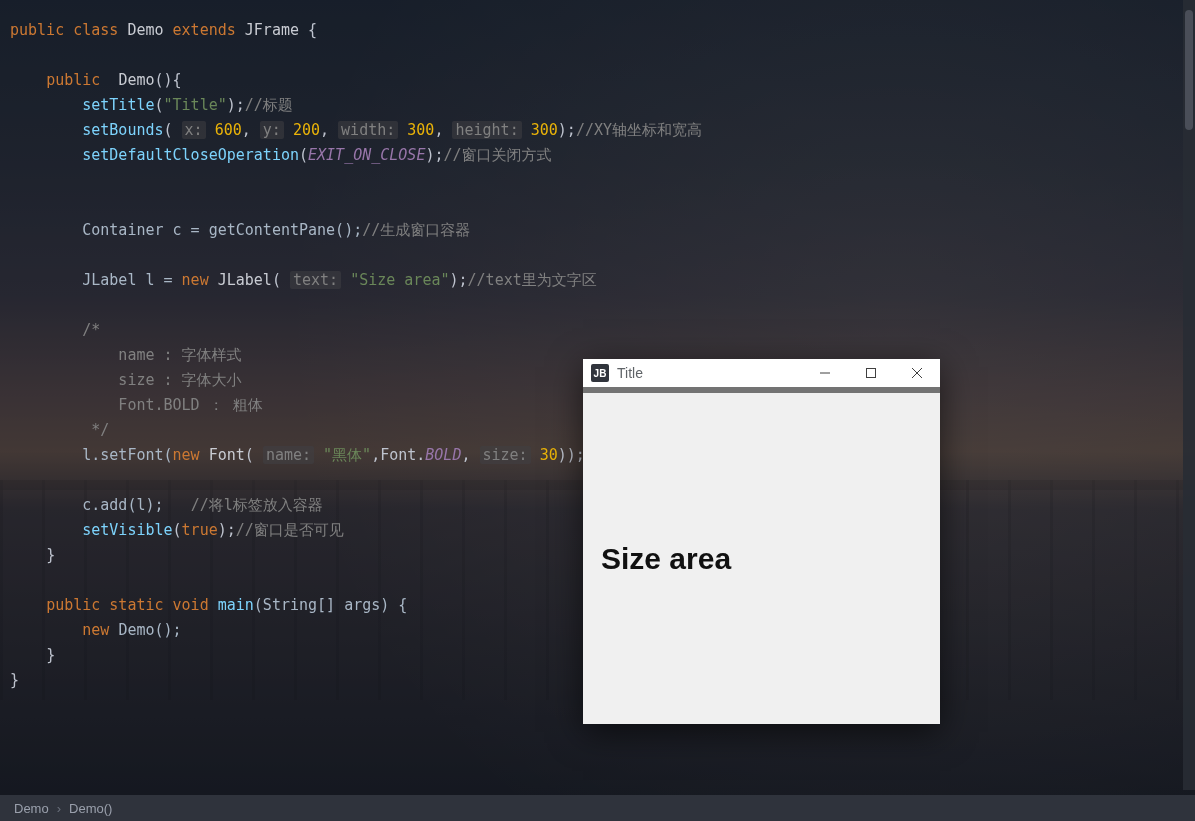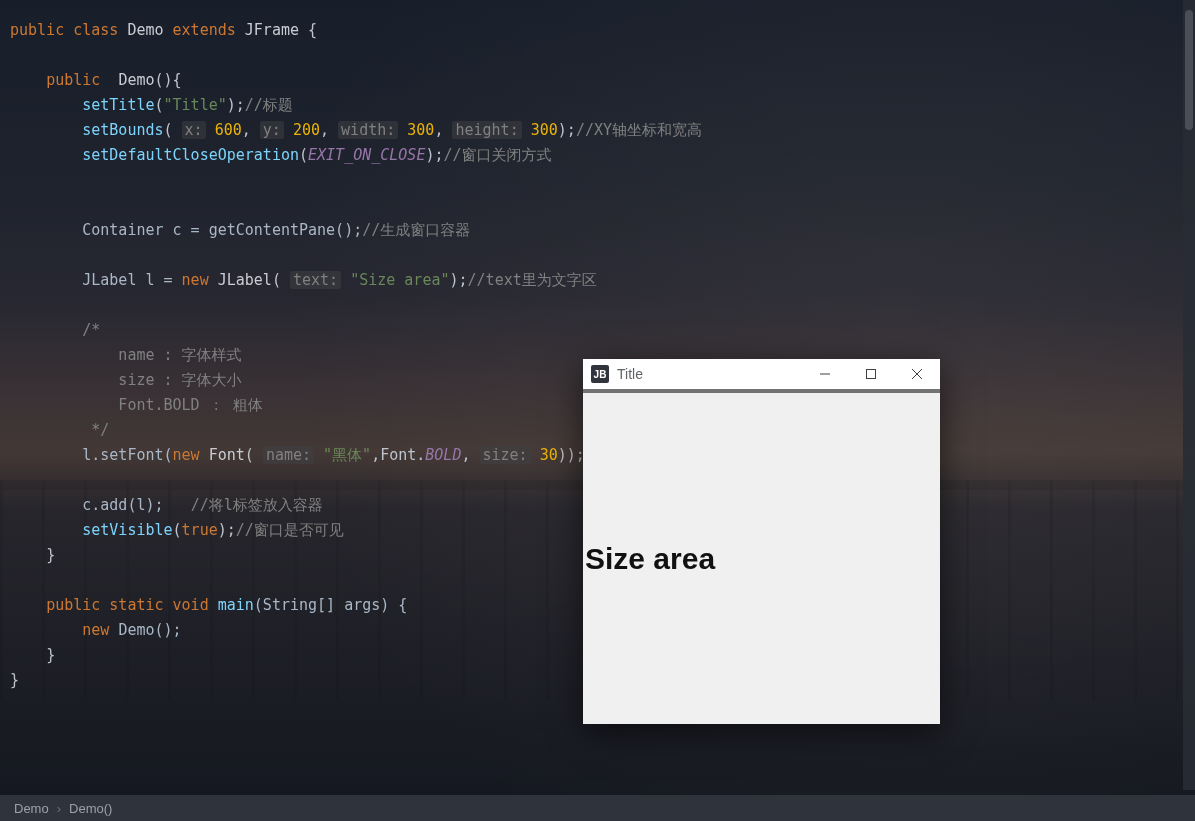--- a/index.html
+++ b/index.html
@@ -103,21 +103,21 @@
     background:#f0f0f0;
     box-shadow: 0 8px 32px rgba(0,0,0,0.6);
     z-index:5;
     display:flex; flex-direction:column;
     font-family: "Segoe UI", sans-serif;
   }
   .titlebar {
     height:34px;
     display:flex; align-items:center;
     background:#ffffff;
-    border-bottom:4px solid #737373;
+    border-bottom:6px solid #737373;
   }
   .titlebar .appicon {
     width:18px; height:18px;
     margin-left:8px; margin-right:8px;
     background:#30343c;
     color:#fff;
     font-size:10px; font-weight:bold;
     display:flex; align-items:center; justify-content:center;
     border-radius:2px;
     font-family:sans-serif;
@@ -136,21 +136,21 @@
     flex:1;
     display:flex; align-items:center; justify-content:flex-start;
     padding-left:0;
     background:#f0f0f0;
   }
   .swing-label {
     font-family:"SimHei","Heiti SC","Arial Black",sans-serif;
     font-weight:bold;
     font-size:30px;
     color:#111;
-    padding-left:2px;
+    padding-left:18px;
   }
 </style>
 </head>
 <body>
 
 <div class="bg"></div>
 <div class="railing"></div>
 <div class="editor-overlay"></div>
 
 <pre class="code"><span class="kw">public</span> <span class="kw">class</span> <span class="cls">Demo</span> <span class="kw">extends</span> <span class="cls">JFrame</span> <span class="punc">{</span>

